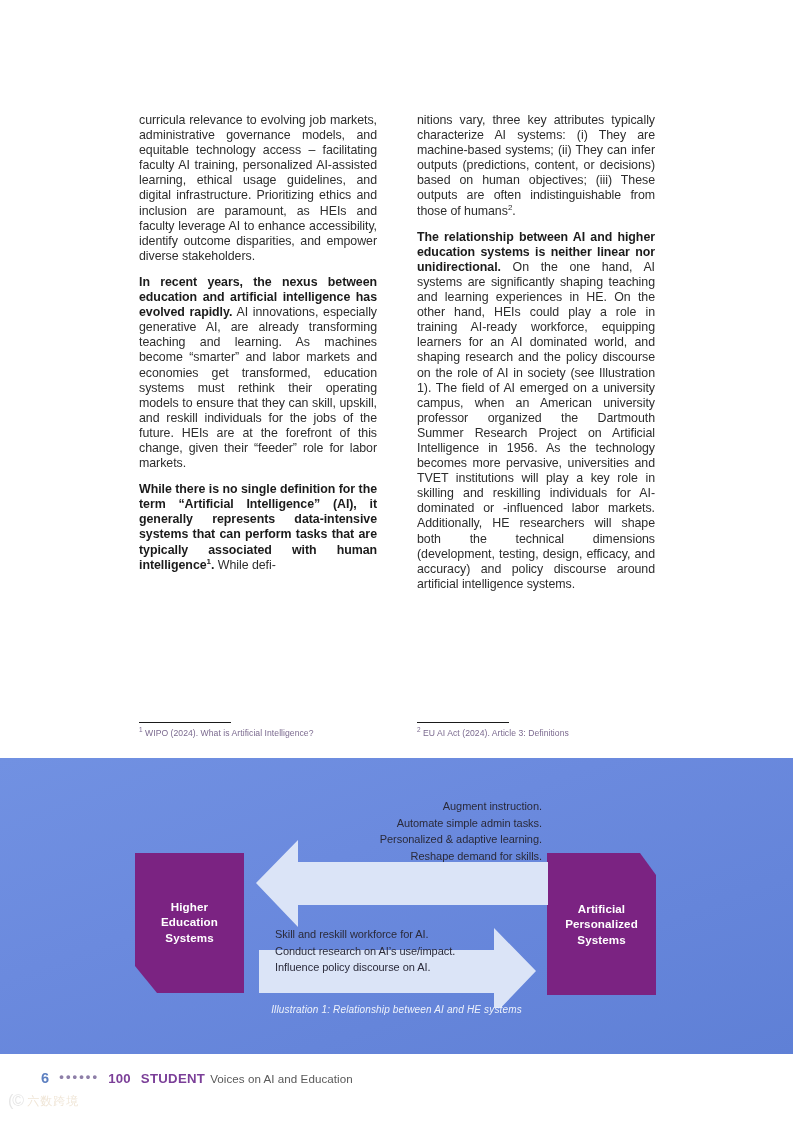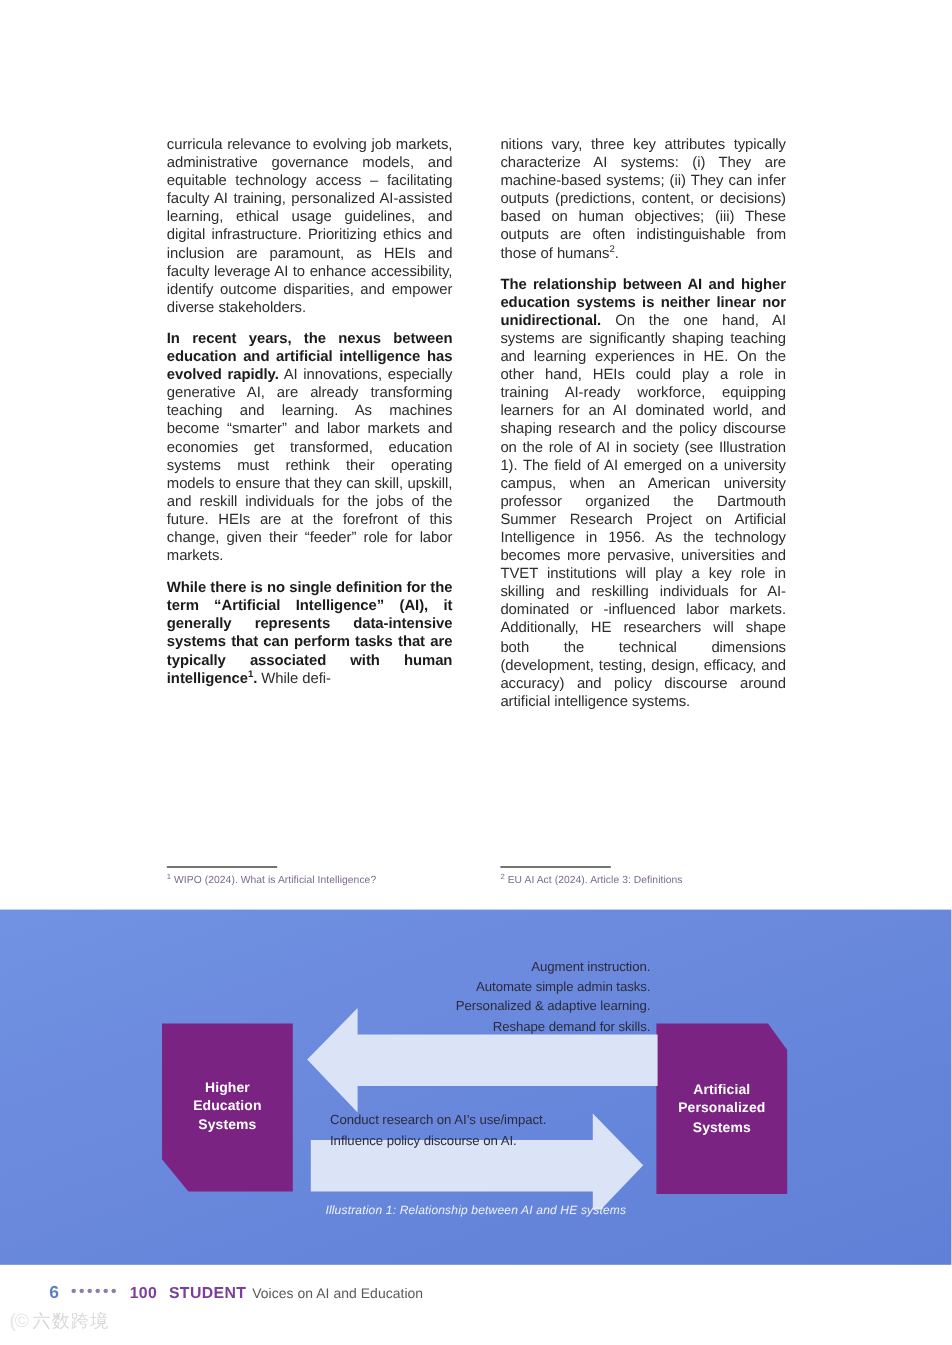--- a/index.html
+++ b/index.html
@@ -190,22 +190,22 @@
     align-items: center;
     gap: 4px;
     opacity: 0.16;
   }
   .wm-mark {
     font-size: 16px;
     color: #666;
     letter-spacing: -1px;
   }
   .wm-text {
-    font-size: 15px;
-    color: #000000;
+    font-size: 12px;
+    color: #a16207;
     letter-spacing: 1px;
   }
 </style>
 </head>
 <body>
 
 <div class="page">
 
   <div class="columns">
 
@@ -262,20 +262,21 @@
     </div>
 
     <div class="arrow-text right-al" style="left:310px; top:40px; width:232px;">
       <div>Augment instruction.</div>
       <div>Automate simple admin tasks.</div>
       <div>Personalized &amp; adaptive learning.</div>
       <div>Reshape demand for skills.</div>
     </div>
 
     <div class="arrow-text left-al" style="left:275px; top:168px; width:250px;">
+      <div>Skill and reskill workforce for AI.</div>
       <div>Conduct research on AI’s use/impact.</div>
       <div>Influence policy discourse on AI.</div>
     </div>
 
     <div class="caption">Illustration 1: Relationship between AI and HE systems</div>
   </div>
 
   <div class="footer">
     <span class="f-page">6</span>
     <span class="f-dots">••••••</span>

